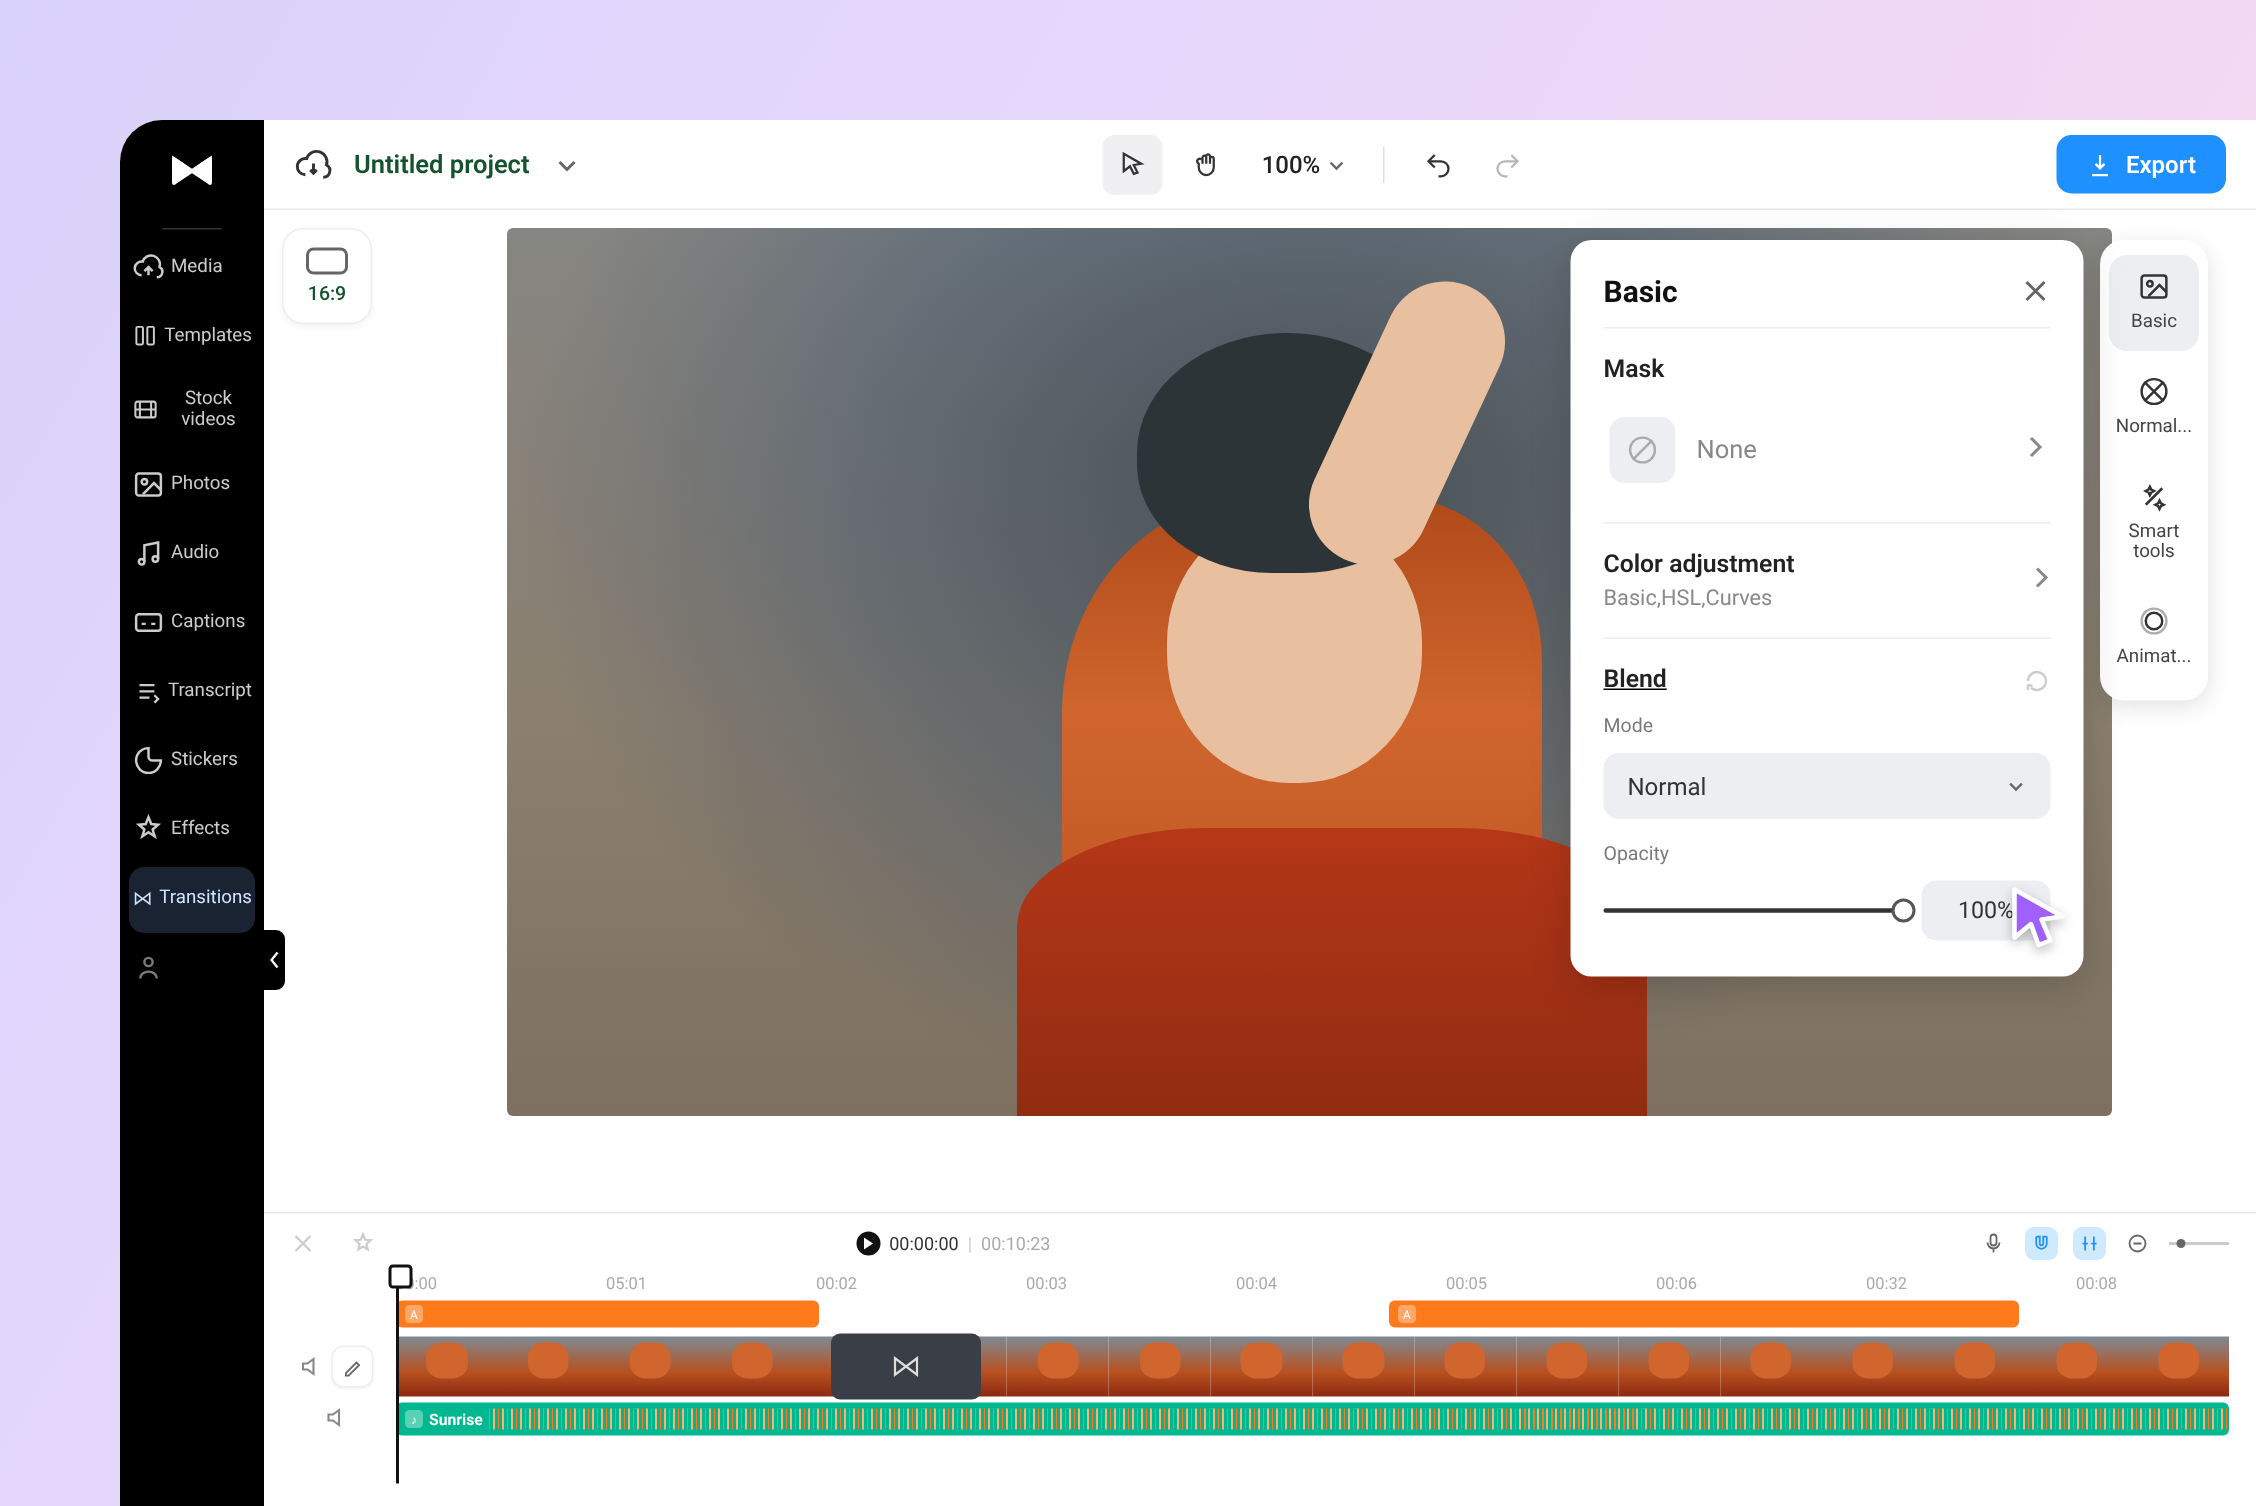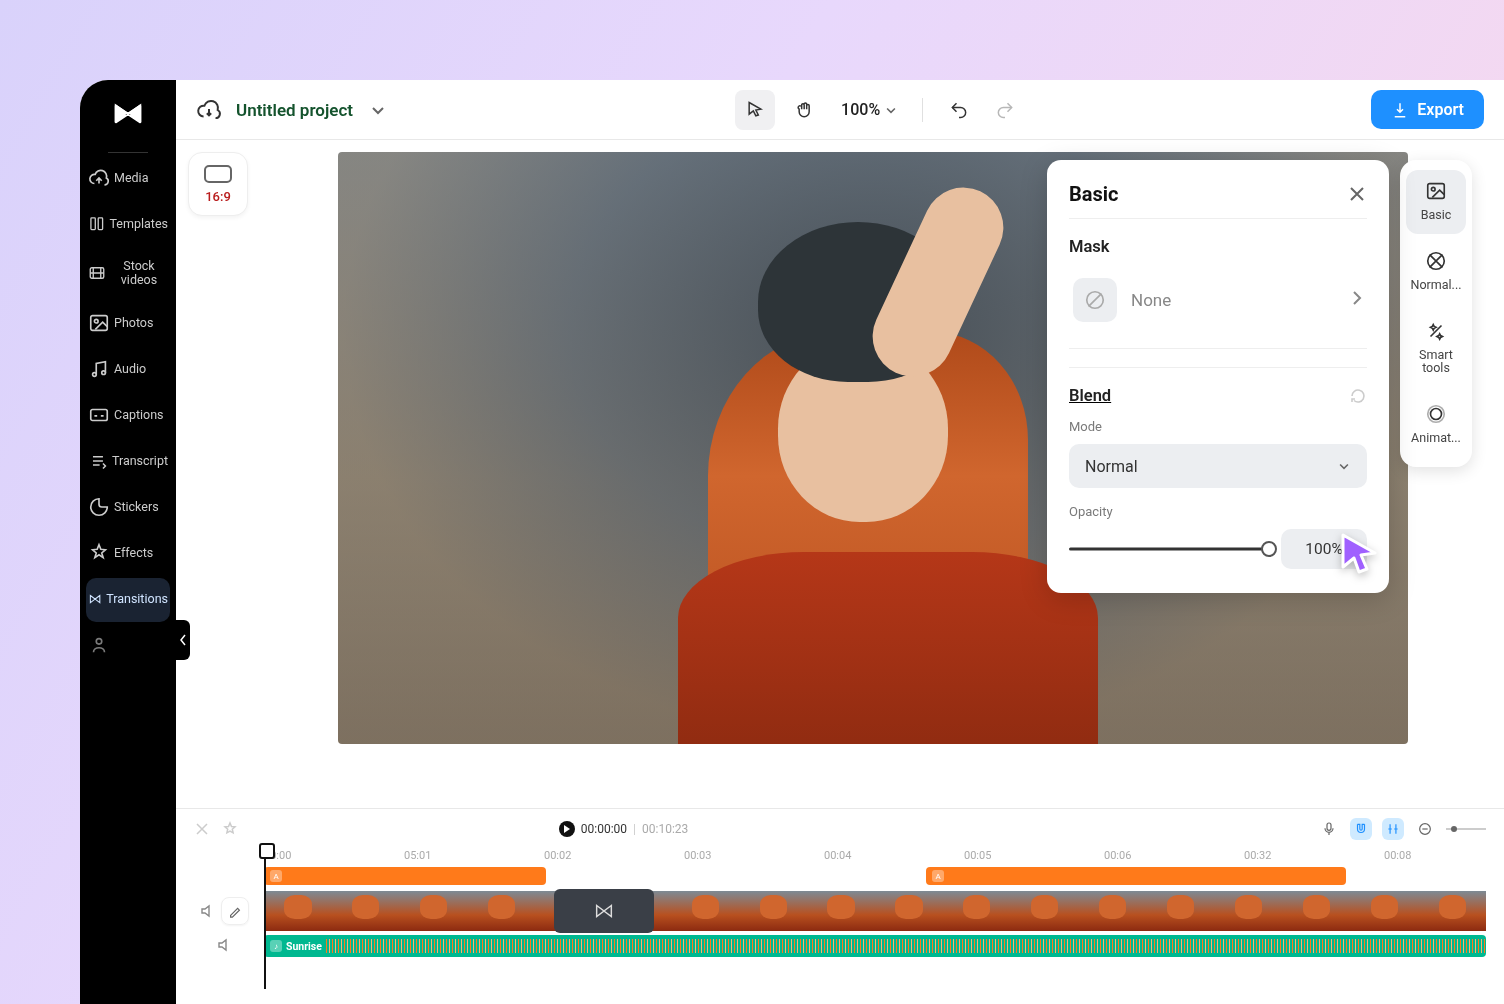--- a/index.html
+++ b/index.html
@@ -30,21 +30,21 @@
 .tb-zoom { font-size: 16px; font-weight: 500; color: #222; display:flex; align-items:center; gap:4px; margin: 0 6px;}
 .tb-sep { width: 1px; height: 24px; background: #e0e0e0; margin: 0 8px; }
 .tb-undo, .tb-redo { width: 36px; height: 36px; display:flex; align-items:center; justify-content:center;}
 .tb-redo { opacity: .35; }
 .export-btn { margin-left: auto; background: #1e90ff; color: #fff; padding: 10px 20px; border-radius: 10px; font-size: 16px; font-weight: 600; display:flex; align-items:center; gap:8px; cursor:pointer;}
 
 .preview-wrap { flex: 1; display: flex; padding: 12px 20px 0 12px; gap: 14px; min-height: 0; }
 .aspect-col { }
 .aspect-btn { width: 60px; height: 64px; background: #fff; border: 1px solid #eee; border-radius: 14px; display:flex; flex-direction:column; align-items:center; justify-content:center; gap:6px; box-shadow: 0 2px 4px rgba(0,0,0,0.05);}
 .aspect-rect { width: 28px; height: 18px; border: 2px solid #666; border-radius: 5px; }
-.aspect-lbl { font-size: 13px; color: #b91c1c; font-weight: 500; }
+.aspect-lbl { font-size: 13px; color: #14532d; font-weight: 500; }
 .preview { flex: 1; position: relative; display:flex; align-items:flex-start; justify-content:center; }
 .preview-img { width: 1070px; height: 592px; border-radius: 4px; background:
   radial-gradient(ellipse at 50% 30%, rgba(60,70,80,.85), rgba(90,100,110,.7) 40%, rgba(140,130,115,.55) 70%),
   linear-gradient(180deg, #7e8a94 0%, #8a7d6a 55%, #6b5a48 100%);
   position: relative; overflow:hidden;
 }
 .figure { position:absolute; left: 300px; top: 40px; width: 480px; height: 550px; }
 .beanie { position:absolute; left: 120px; top: 30px; width: 200px; height: 160px; background: #2d3438; border-radius: 50% 50% 45% 45%;}
 .face { position:absolute; left: 140px; top: 150px; width: 170px; height: 180px; background: #e8c0a0; border-radius: 48%; }
 .hair { position:absolute; left: 70px; top: 140px; width: 320px; height: 360px; background: linear-gradient(180deg, #b04a1a, #d0662e 40%, #b8501f); border-radius: 40% 30% 20% 20%; }
@@ -79,21 +79,21 @@
 .opacity-box { width: 86px; height: 40px; background: #eceef1; border-radius: 10px; display:flex; align-items:center; justify-content:center; font-size: 15.5px; color:#333;}
 .cursor-overlay { position:absolute; right: 8px; bottom: 18px; width: 44px; height: 44px; z-index: 11; filter: drop-shadow(0 3px 4px rgba(0,0,0,.25));}
 
 .rail { position:absolute; right: 12px; top: 8px; width: 72px; background: #fff; border-radius: 16px; box-shadow: 0 4px 16px rgba(0,0,0,.12); padding: 10px 6px; display:flex; flex-direction:column; gap: 6px; z-index: 9;}
 .rail-item { padding: 10px 2px 12px; display:flex; flex-direction:column; align-items:center; gap:6px; font-size: 12.5px; color:#444; border-radius: 12px; cursor:pointer; }
 .rail-item.active { background: #eceef1; }
 .rail-item .ri-icon { width:22px; height:22px; color:#333; }
 .rail-item .ri-lbl { text-align:center; line-height:1.1; }
 
 .timeline { height: 196px; border-top: 1px solid #e8e8e8; position: relative; padding: 0 18px; }
-.tl-top { height: 40px; display: flex; align-items: center; gap: 12px; }
+.tl-top { height: 40px; display: flex; align-items: center; gap: 24px; }
 .tl-split { width:16px; height:16px; color:#ccc; }
 .tl-star { width:16px; height:16px; color:#ccc; }
 .tl-center { margin:auto; display:flex; align-items:center; gap:6px; font-size: 12px; color:#333;}
 .playbtn { width:16px; height:16px; background:#111; border-radius:50%; display:flex; align-items:center; justify-content:center; color:#fff;}
 .tl-dur { color:#aaa; }
 .tl-right { display:flex; align-items:center; gap:10px; margin-left:auto;}
 .tl-right .tlr { width:22px; height:22px; border-radius:6px; display:flex; align-items:center; justify-content:center;}
 .tlr.blue { background:#cfeaff; color:#1e90ff;}
 .tlr.plain { color:#666; }
 .ruler { height: 18px; position: relative; margin-left: 70px; }
@@ -363,20 +363,29 @@
                 </svg>
             </div>
             <span class="mask-value">None</span>
             <span class="mask-chev"><svg width="12" height="16" viewBox="0 0 12 16" fill="none" stroke="currentColor" stroke-width="2">
                   <path d="M3 2l6 6-6 6"></path>
                 </svg></span>
           </div>
 
           <div class="section-gap"></div>
 
+          <div class="color-row">
+            <div class="color-labels">
+              <div class="color-title">Color adjustment</div>
+              <div class="color-sub">Basic,HSL,Curves</div>
+            </div>
+            <span class="mask-chev"><svg width="12" height="16" viewBox="0 0 12 16" fill="none" stroke="currentColor" stroke-width="2">
+                  <path d="M3 2l6 6-6 6"></path>
+                </svg></span>
+          </div>
 
           <div class="section-gap"></div>
 
           <div class="blend-head">
             <span class="section-label" style="margin:0">Blend</span>
             <span class="reset-icon"><svg viewBox="0 0 18 18" fill="none" stroke="currentColor" stroke-width="1.6">
                   <path d="M3 9a6 6 0 1 1 2 4.5"></path>
                   <path d="M3 15v-3h3"></path>
                 </svg></span>
           </div>

